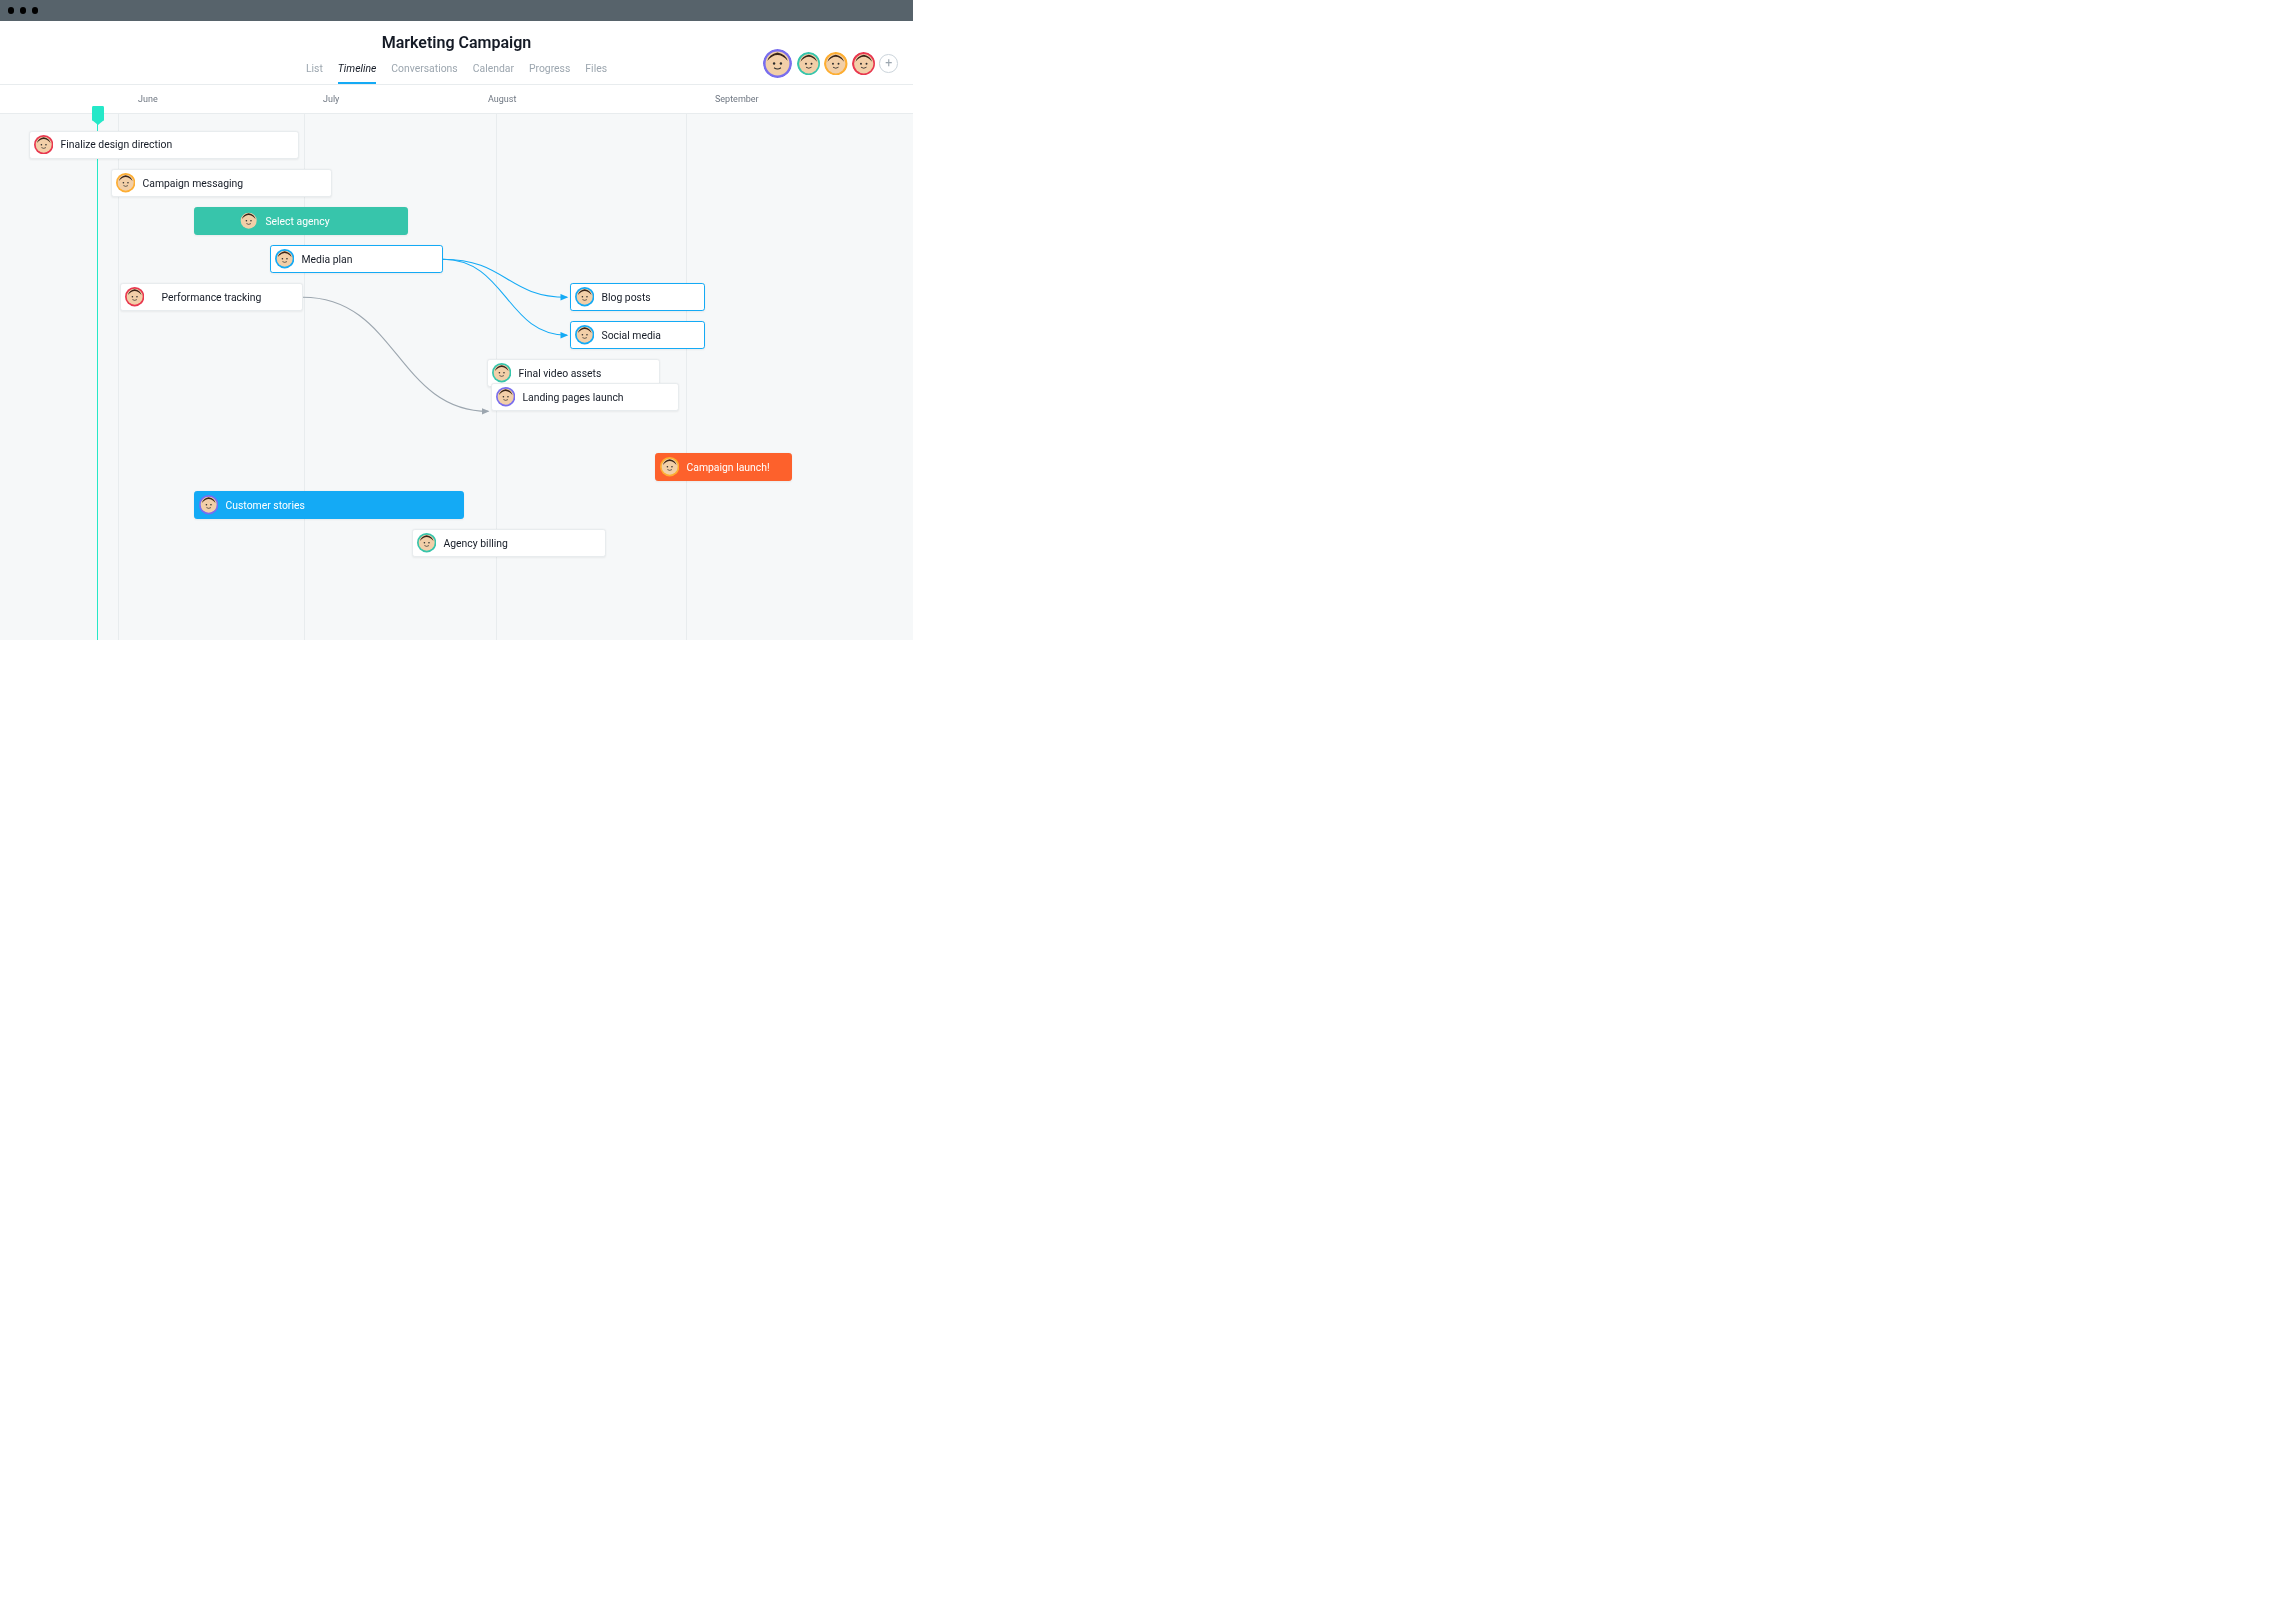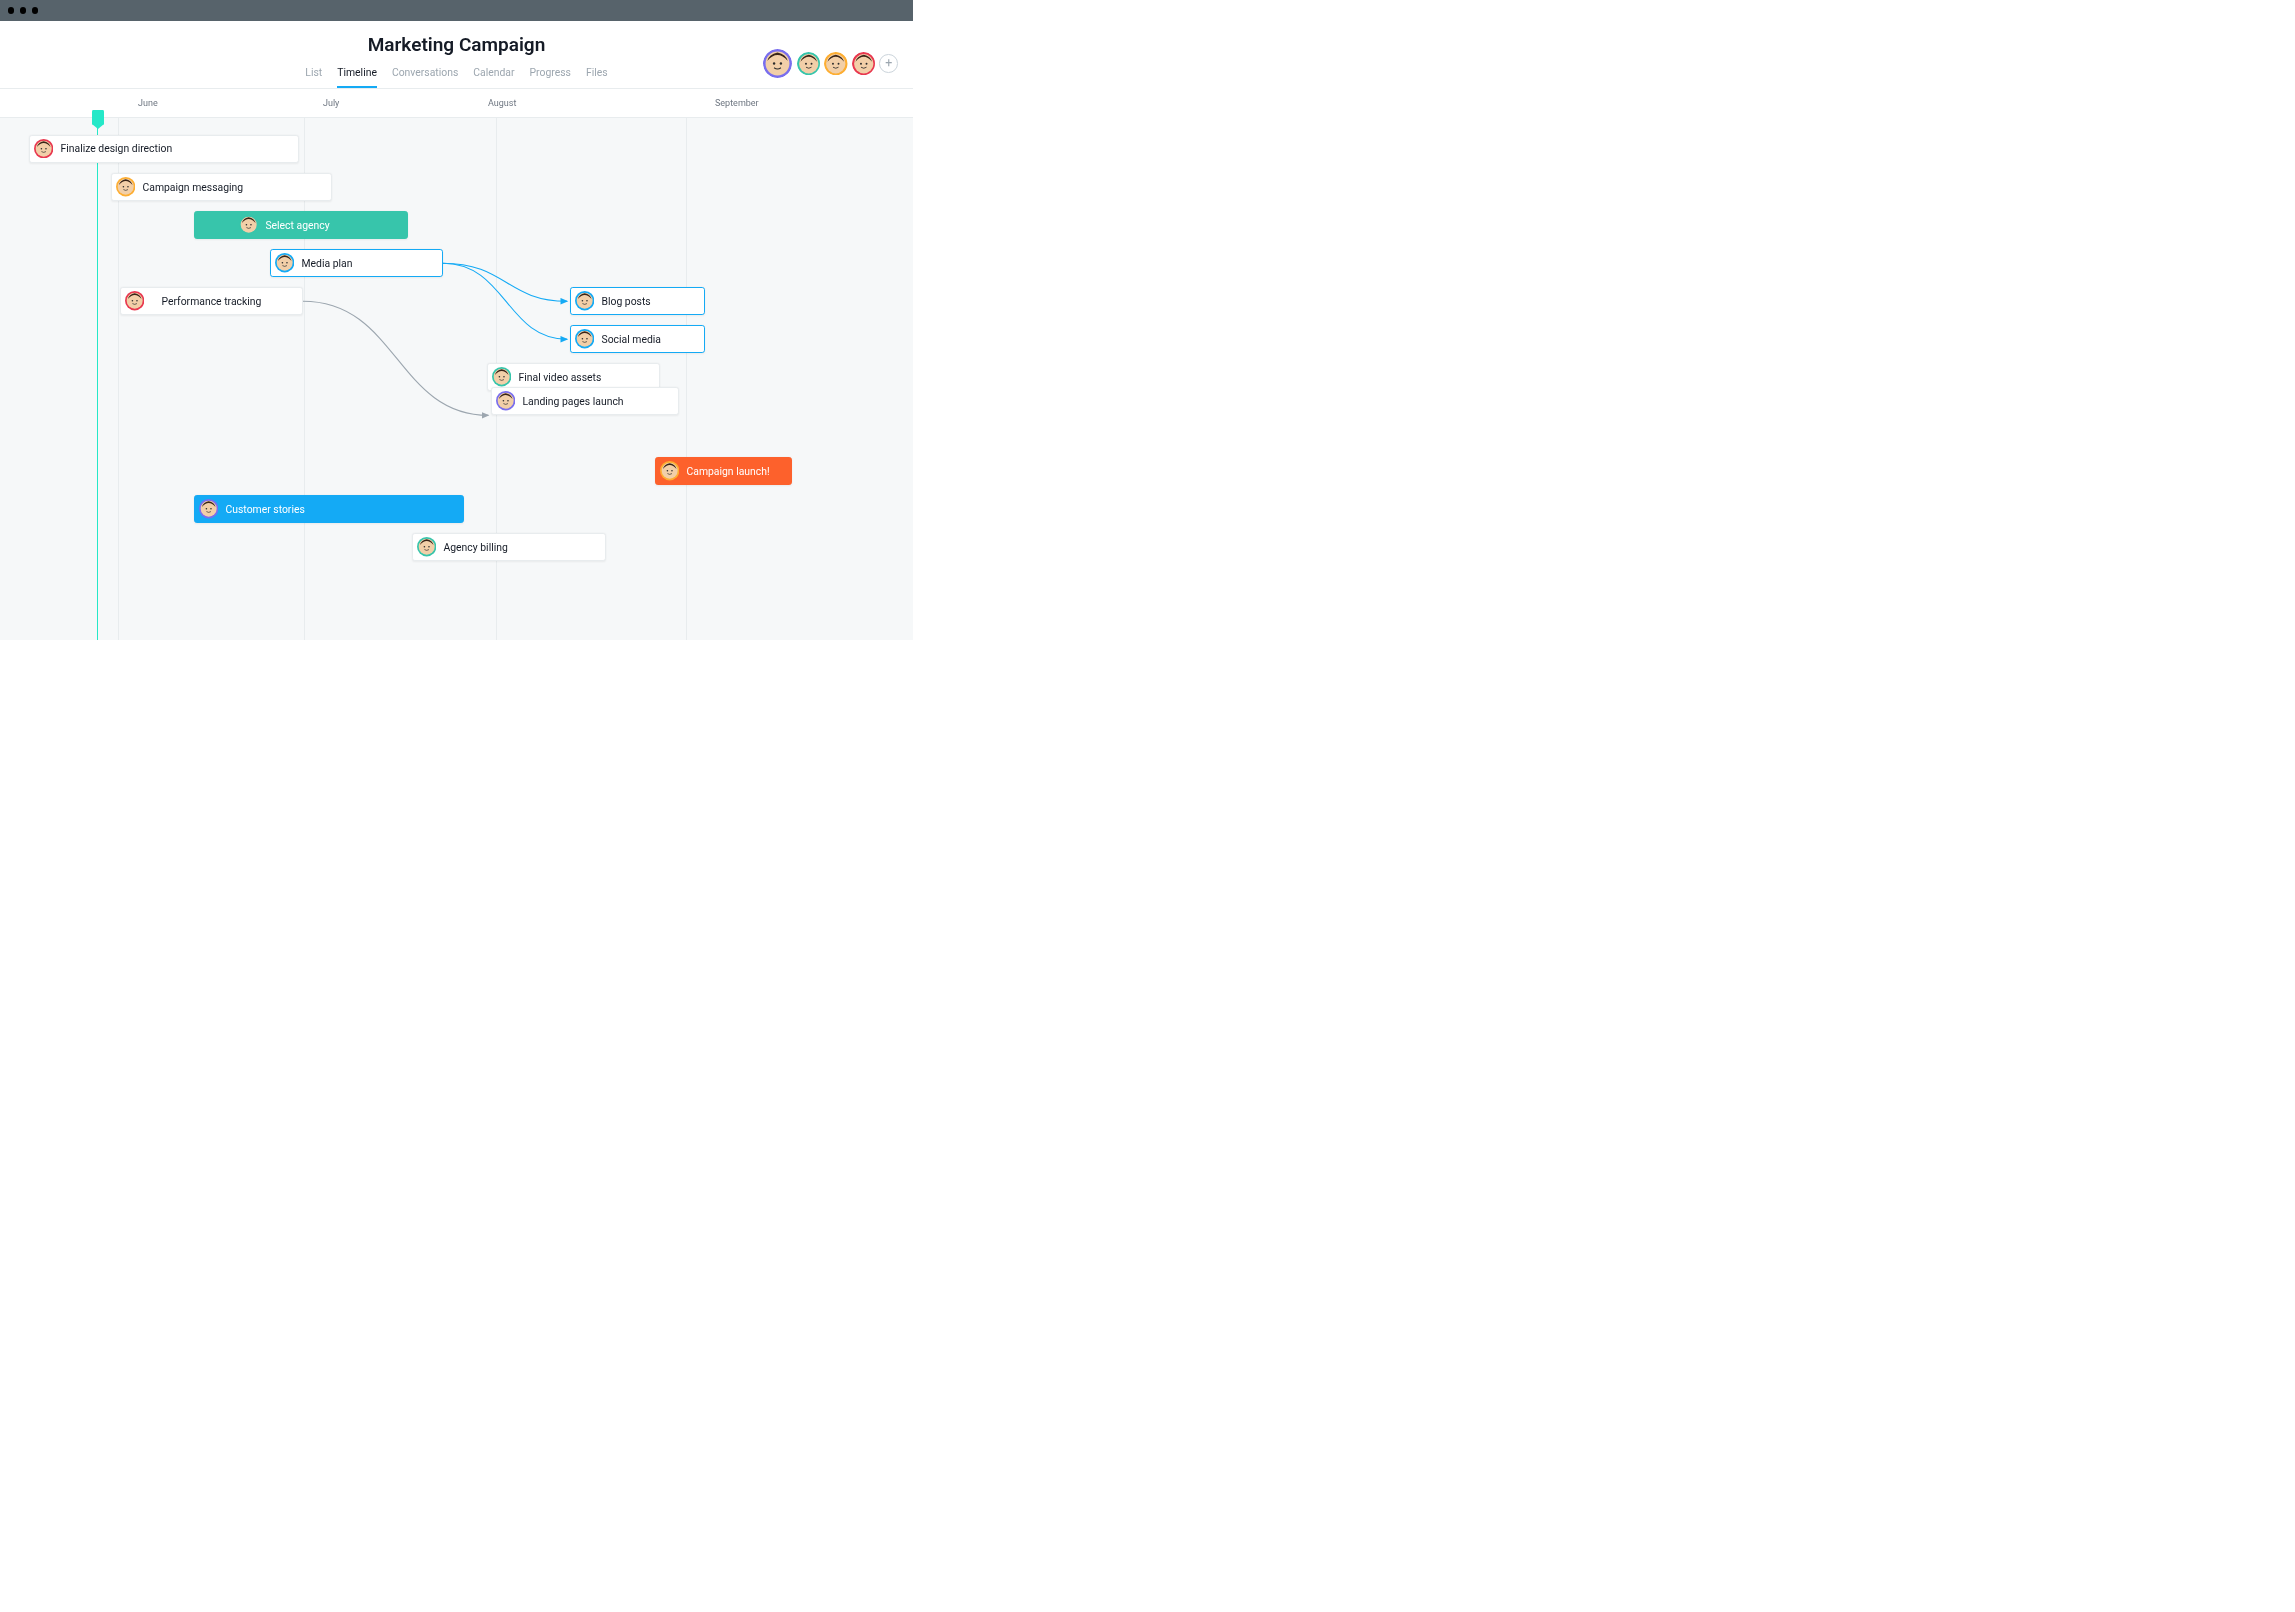--- a/index.html
+++ b/index.html
@@ -34,21 +34,21 @@
     
     .header {
       background: #fff;
       padding-top: 12.4px;
       border-bottom: 0.7px solid #E8ECEE;
       position: relative;
     }
     
     .page-title {
       text-align: center;
-      font-size: 19px;
+      font-size: 16px;
       font-weight: 600;
       color: #151B26;
     }
     
     .avatar-stack {
       position: absolute;
       right: 15px;
       top: 28px;
       display: flex;
       gap: 4.1px;
@@ -95,20 +95,21 @@
       font-size: 10.4px;
       color: #9CA6AF;
       padding-bottom: 7px;
       cursor: pointer;
       border-bottom: 2.1px solid transparent;
     }
     
     .tab.active {
       color: #151B26;
       border-bottom-color: #14AAF5;
+      font-style: italic;
     }
     
     .timeline-header {
       height: 29px;
       background: #fff;
       position: relative;
       border-bottom: 0.7px solid #E8ECEE;
     }
     
     .month-label {

